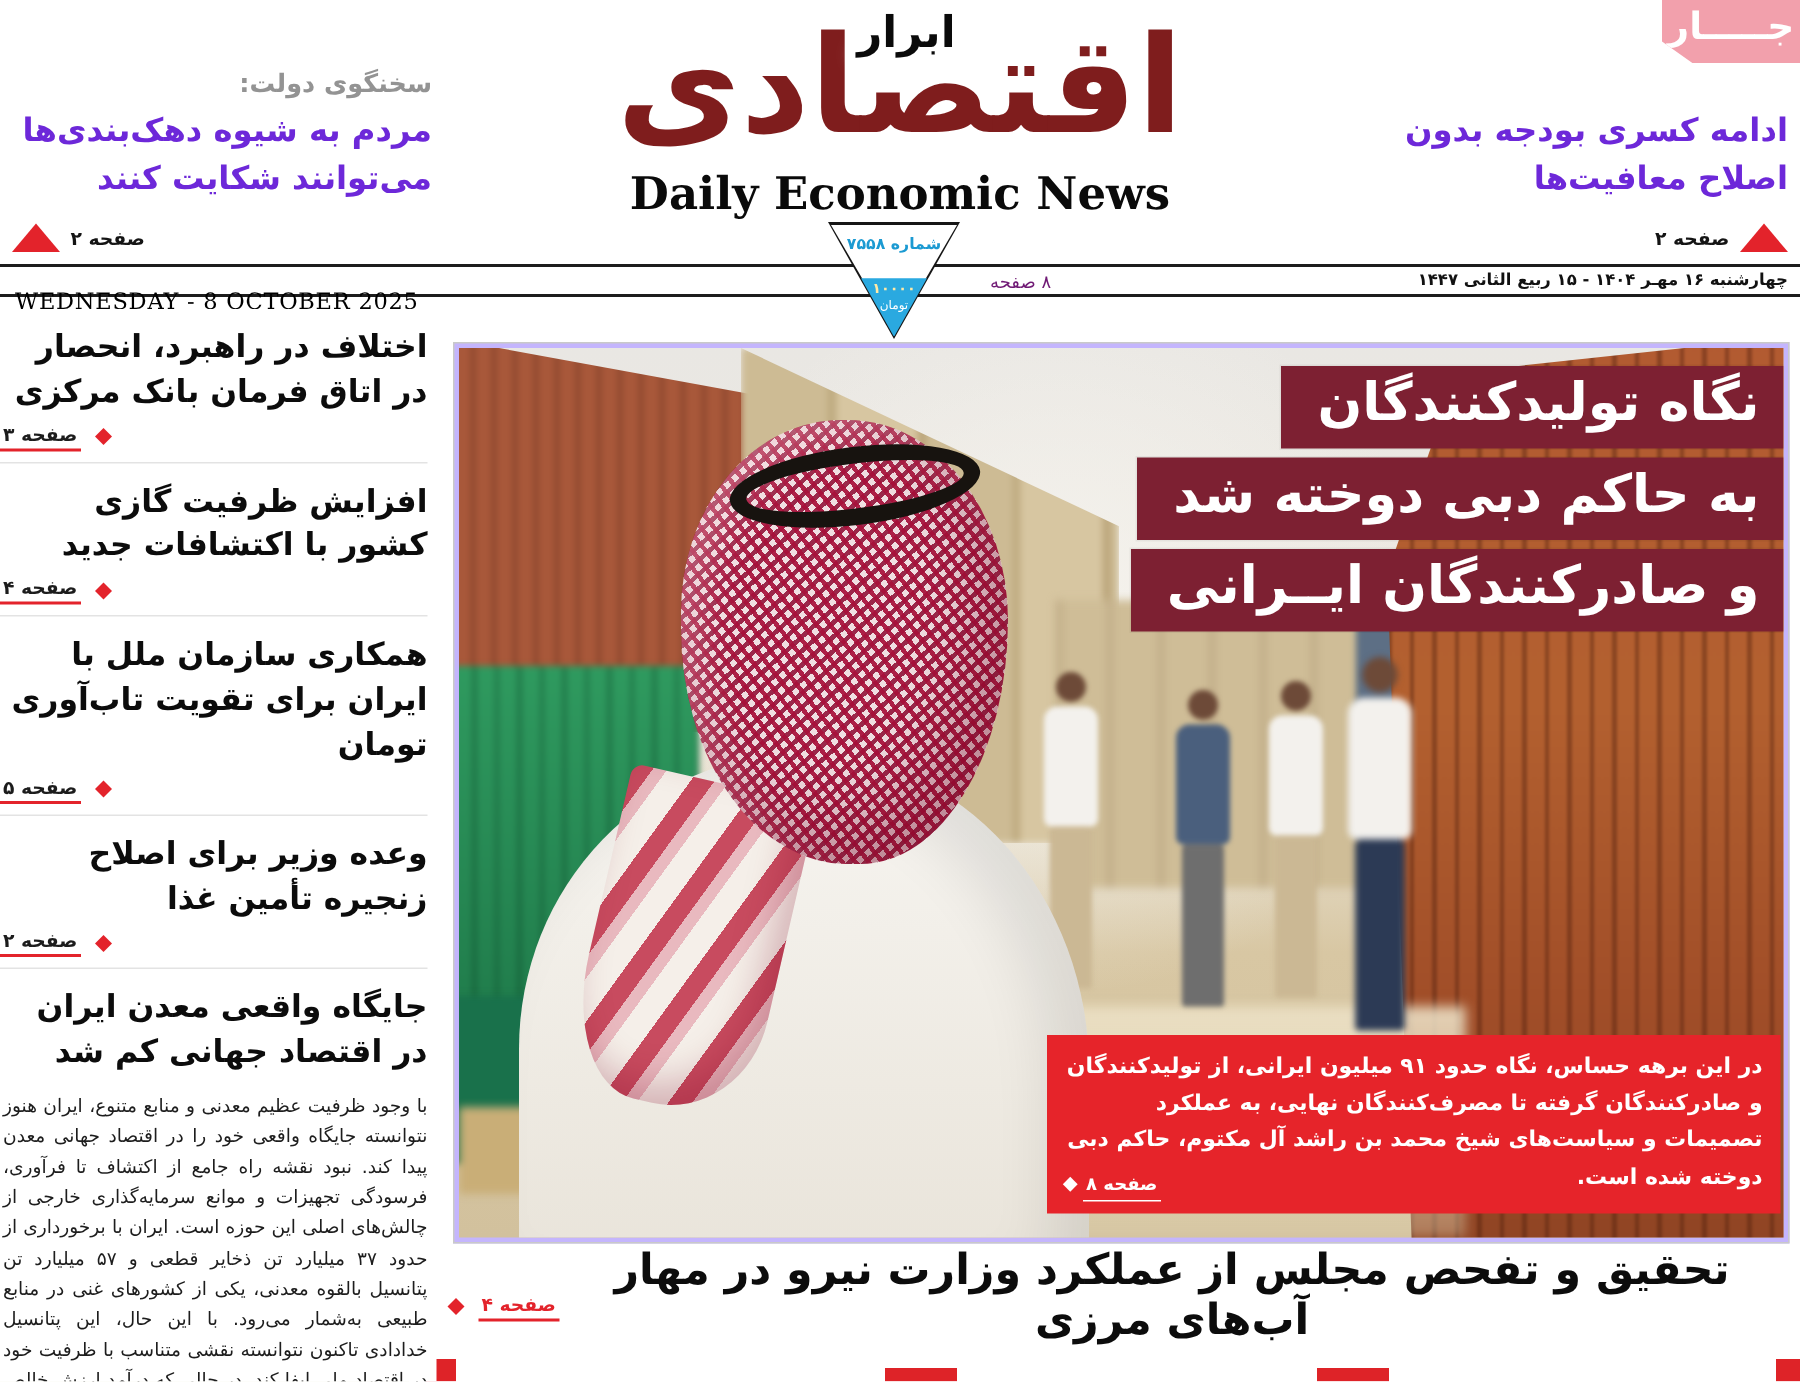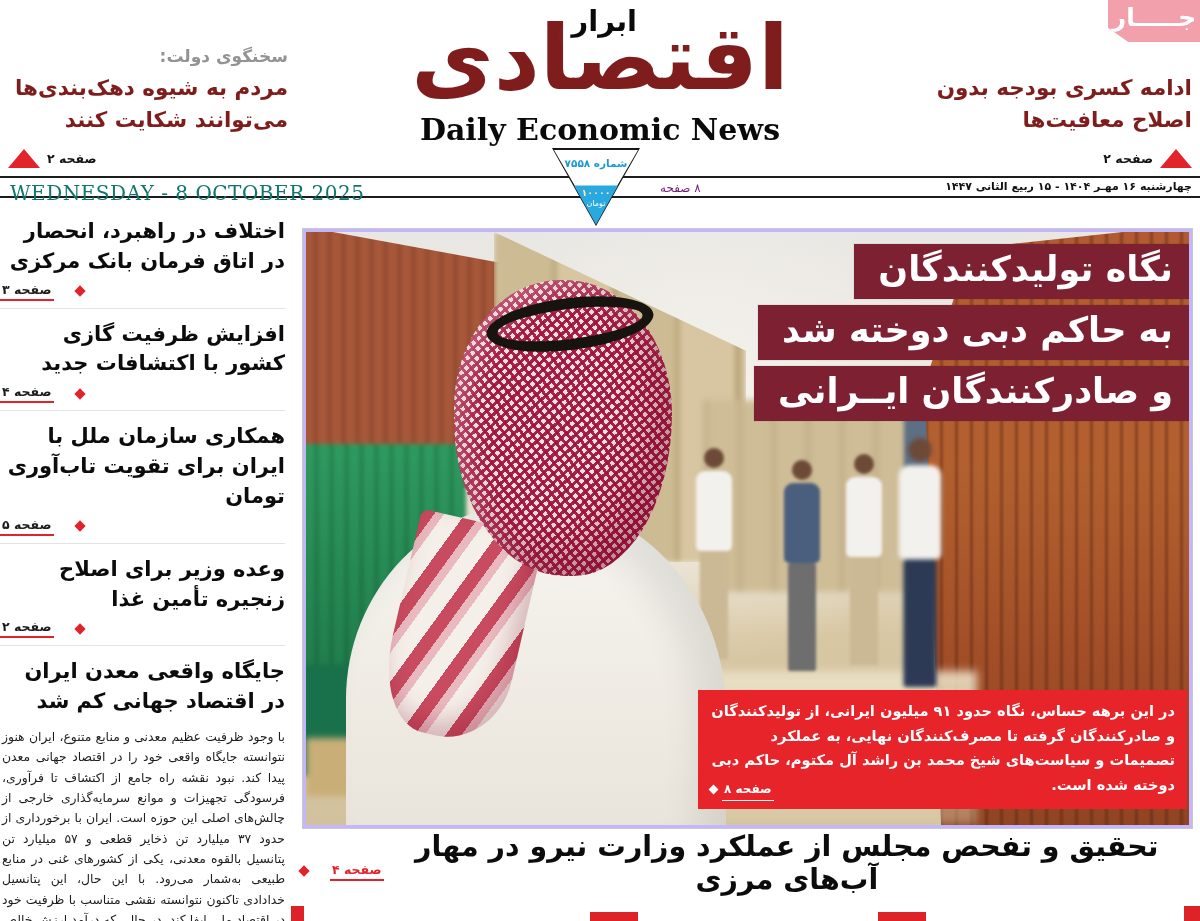--- a/index.html
+++ b/index.html
@@ -17,21 +17,21 @@
     clip-path:polygon(0 0,100% 0,100% 100%,22% 100%,0 66%);
   }
 
   
   .top-story { position:absolute; width:280px; }
   .top-story.left  { left:8px;  top:46px; }
   .top-story.right { right:8px; top:72px; }
   .kicker { direction:rtl; text-align:right; font-size:17px; font-weight:bold; color:#939393; margin-bottom:6px; }
   .story-headline {
     margin:0; direction:rtl; text-align:right; font-size:21.5px; font-weight:bold;
-    line-height:1.5; color:#7f1d1d; letter-spacing:-.3px;
+    line-height:1.5; color:#6d28d9; letter-spacing:-.3px;
   }
   .tri-marker { display:flex; align-items:center; gap:7px; margin-top:12px; direction:ltr; }
   .tri-marker.right { justify-content:flex-end; }
   .tri {
     width:0; height:0; border-left:16px solid transparent; border-right:16px solid transparent;
     border-bottom:19px solid var(--accent-red,#e3232b);
   }
   .pg-plain { font-size:12.5px; font-weight:bold; color:#141414; direction:rtl; }
 
   
@@ -43,38 +43,38 @@
     font-size:29px; font-weight:bold; color:#0a0a0a;
     text-shadow:0 0 3px #fff,0 0 6px #fff,0 0 10px #fff,0 0 14px #fff;
   }
   .mast-en { font-family:"DejaVu Serif","Liberation Serif",serif; font-weight:bold; font-size:30px; color:#0a0a0a; margin-top:-4px; }
 
   
   .datebar {
     position:absolute; left:0; right:0; top:176px; height:22px;
     border-top:2.5px solid #1c1c1c; border-bottom:2px solid #1c1c1c; background:#fff;
   }
-  .date-en { position:absolute; left:10px; top:3px; font-family:"DejaVu Serif","Liberation Serif",serif; font-size:20px; letter-spacing:.5px; color:#0f766e; }
+  .date-en { position:absolute; left:10px; top:14px; font-family:"DejaVu Serif","Liberation Serif",serif; font-size:15px; letter-spacing:.5px; color:#000000; }
   .pages-label { position:absolute; left:660px; top:3px; font-size:12px; font-weight:normal; direction:rtl; color:#701a75; }
   .date-fa { position:absolute; right:8px; top:2px; font-size:11px; font-weight:bold; direction:rtl; color:#111; }
 
   
   .badge { position:absolute; left:552px; top:148px; width:88px; height:78px; z-index:9; }
   .badge .tri-outer { position:absolute; inset:0; background:#161616; clip-path:polygon(0 0,100% 0,50% 100%); }
   .badge .tri-white { position:absolute; left:2px; right:2px; top:2px; bottom:4px; background:#fff; clip-path:polygon(0 0,100% 0,50% 100%); }
   .badge .tri-blue { position:absolute; left:25%; width:50%; top:48%; height:50%; background:var(--badge-blue,#2aa9e0); clip-path:polygon(0 0,100% 0,50% 100%); }
   .badge .issue { position:absolute; top:9px; left:0; right:0; text-align:center; font-size:10.5px; font-weight:bold; color:#1b9ad2; direction:rtl; }
   .badge .price { position:absolute; top:39px; left:0; right:0; text-align:center; font-size:9.5px; font-weight:bold; color:#ffeaa6; letter-spacing:1px; }
   .badge .unit  { position:absolute; top:51px; left:0; right:0; text-align:center; font-size:8px; color:#fff; direction:rtl; }
 
   
   .sidebar { position:absolute; left:0; top:206px; width:291px; z-index:2; background:#fff; }
   .sb-item { padding:11px 6px 0 0; }
   .sb-headline { direction:rtl; text-align:right; font-size:21px; font-weight:bold; line-height:1.42; color:#0c0c0c; letter-spacing:-.3px; }
-  .marker-row { display:flex; align-items:center; gap:22px; width:max-content; margin:5px 0 0 0; direction:ltr; }
+  .marker-row { display:flex; align-items:center; gap:11px; width:max-content; margin:5px 0 0 0; direction:ltr; }
   .pg-underline { font-size:12.5px; font-weight:bold; color:#1c1c1c; direction:rtl; border-bottom:2px solid var(--accent-red,#e3232b); padding:0 2px 2px; }
   .pg-underline.red { color:var(--accent-red,#e3232b); }
   .dia { width:8px; height:8px; background:var(--accent-red,#e3232b); transform:rotate(45deg); flex:0 0 auto; }
   .sb-sep { border-bottom:1.5px solid #e3e3e3; margin-top:7px; }
   .lead-body { direction:rtl; text-align:justify; font-size:12.4px; line-height:1.64; color:#1d1d1d; margin-top:10px; padding-left:2px; }
 
   
   .photo-wrap {
     position:absolute; left:302px; top:228px; width:891px; height:601px;
     border:1px solid #c9c9c9; background:#c4b5fd; padding:3px; z-index:1;

